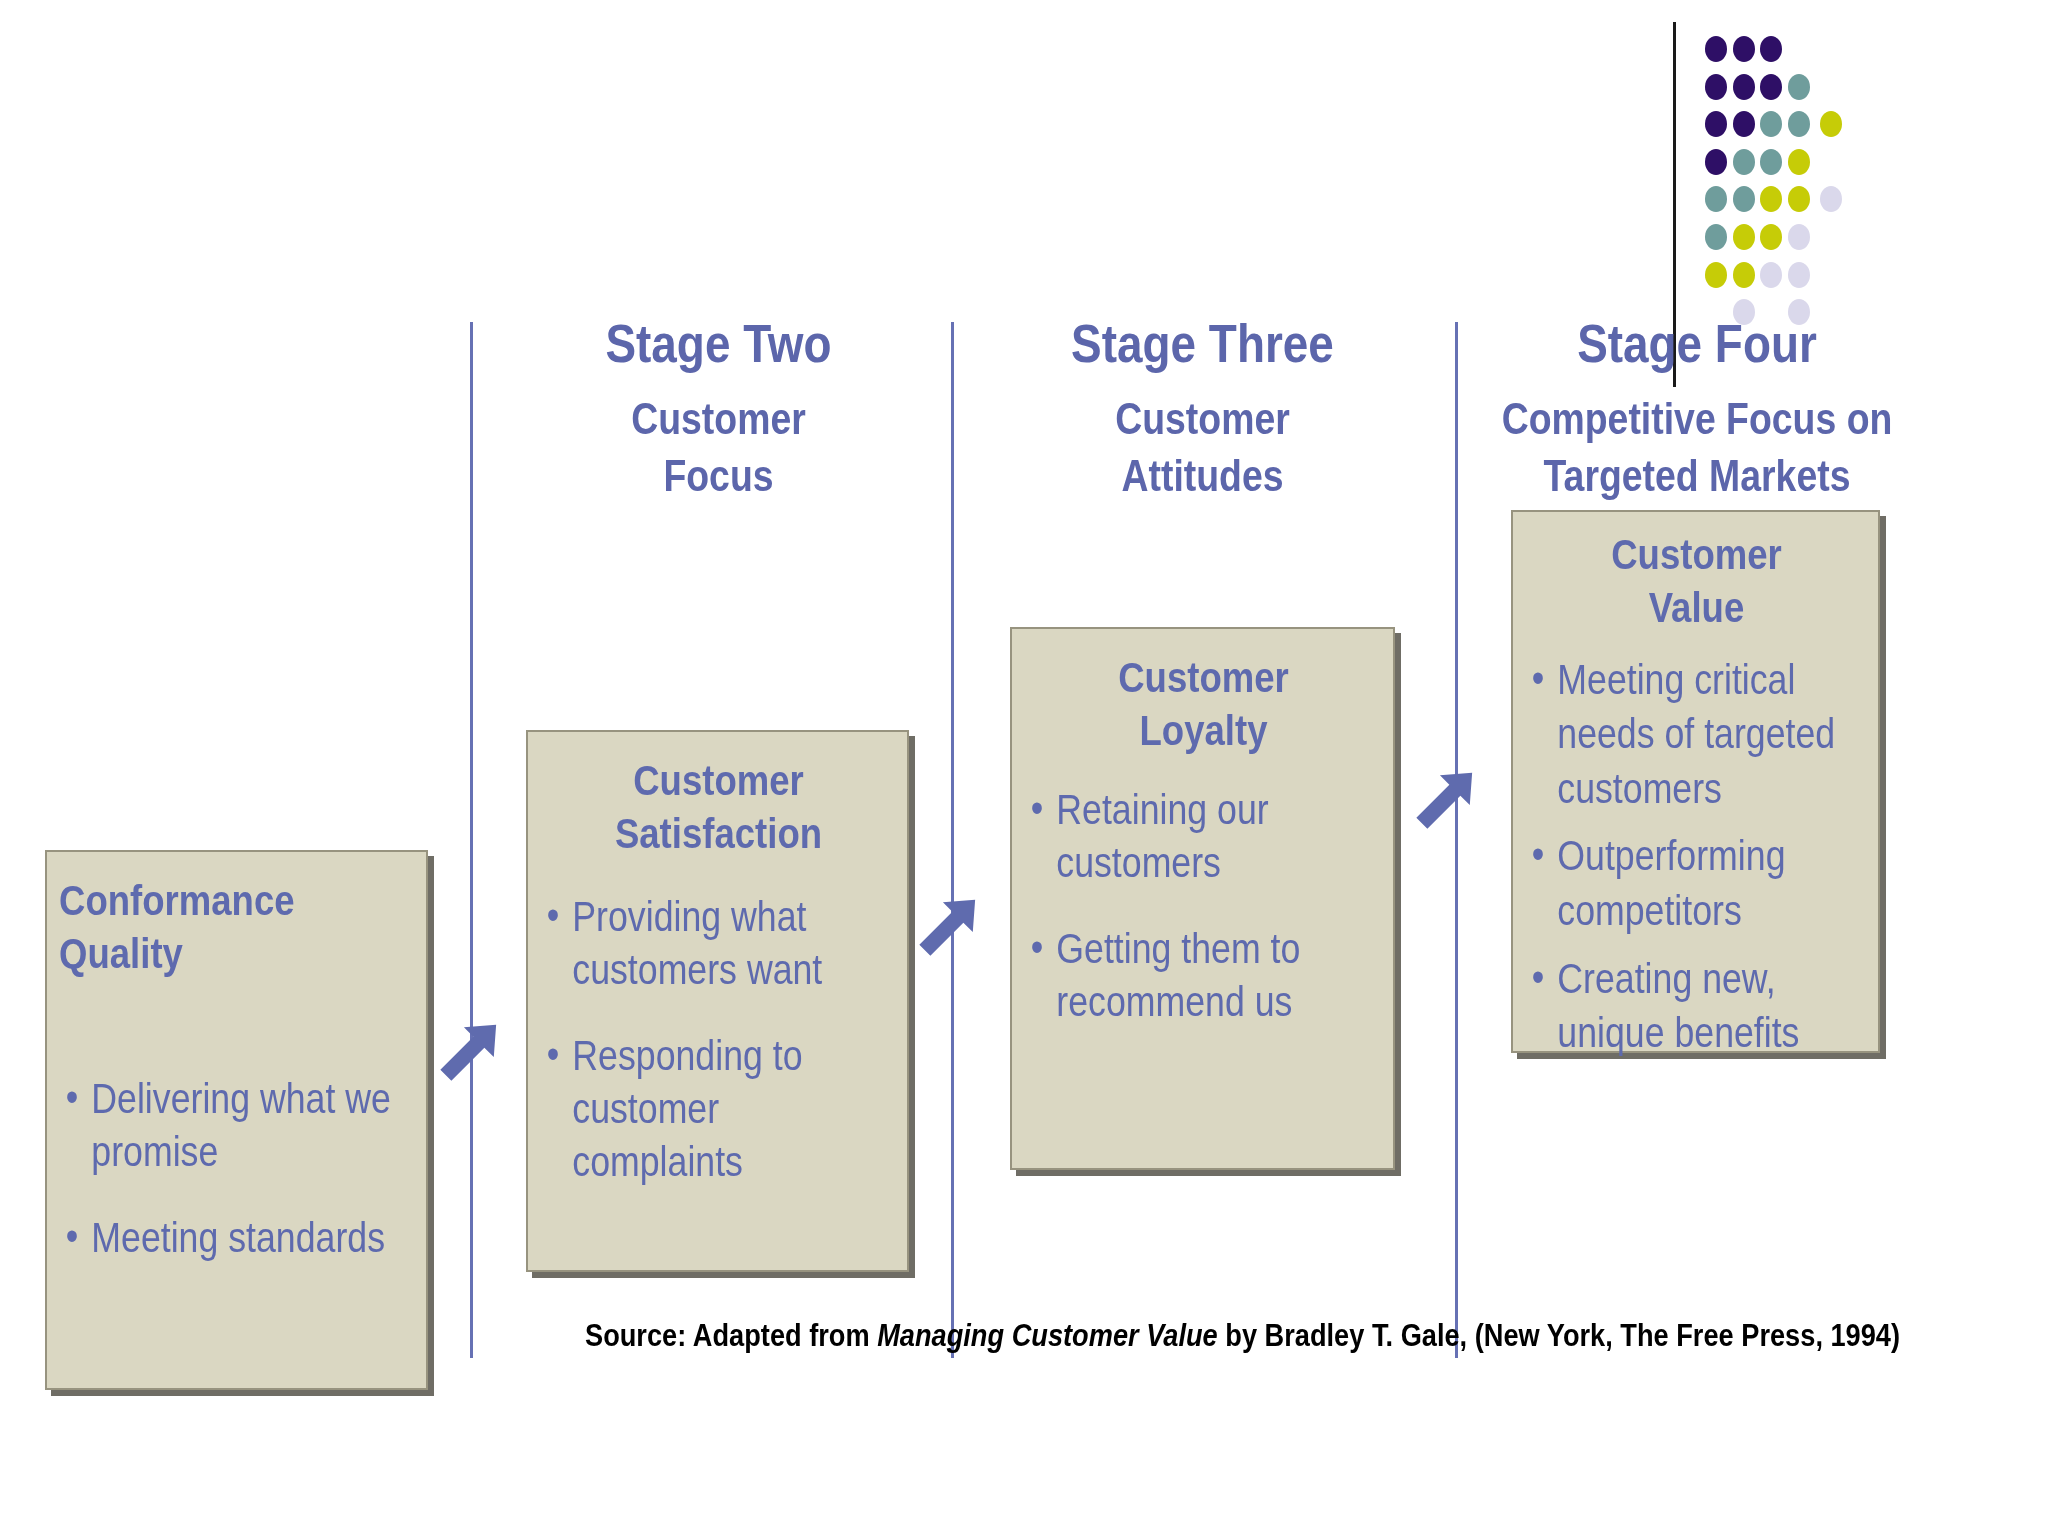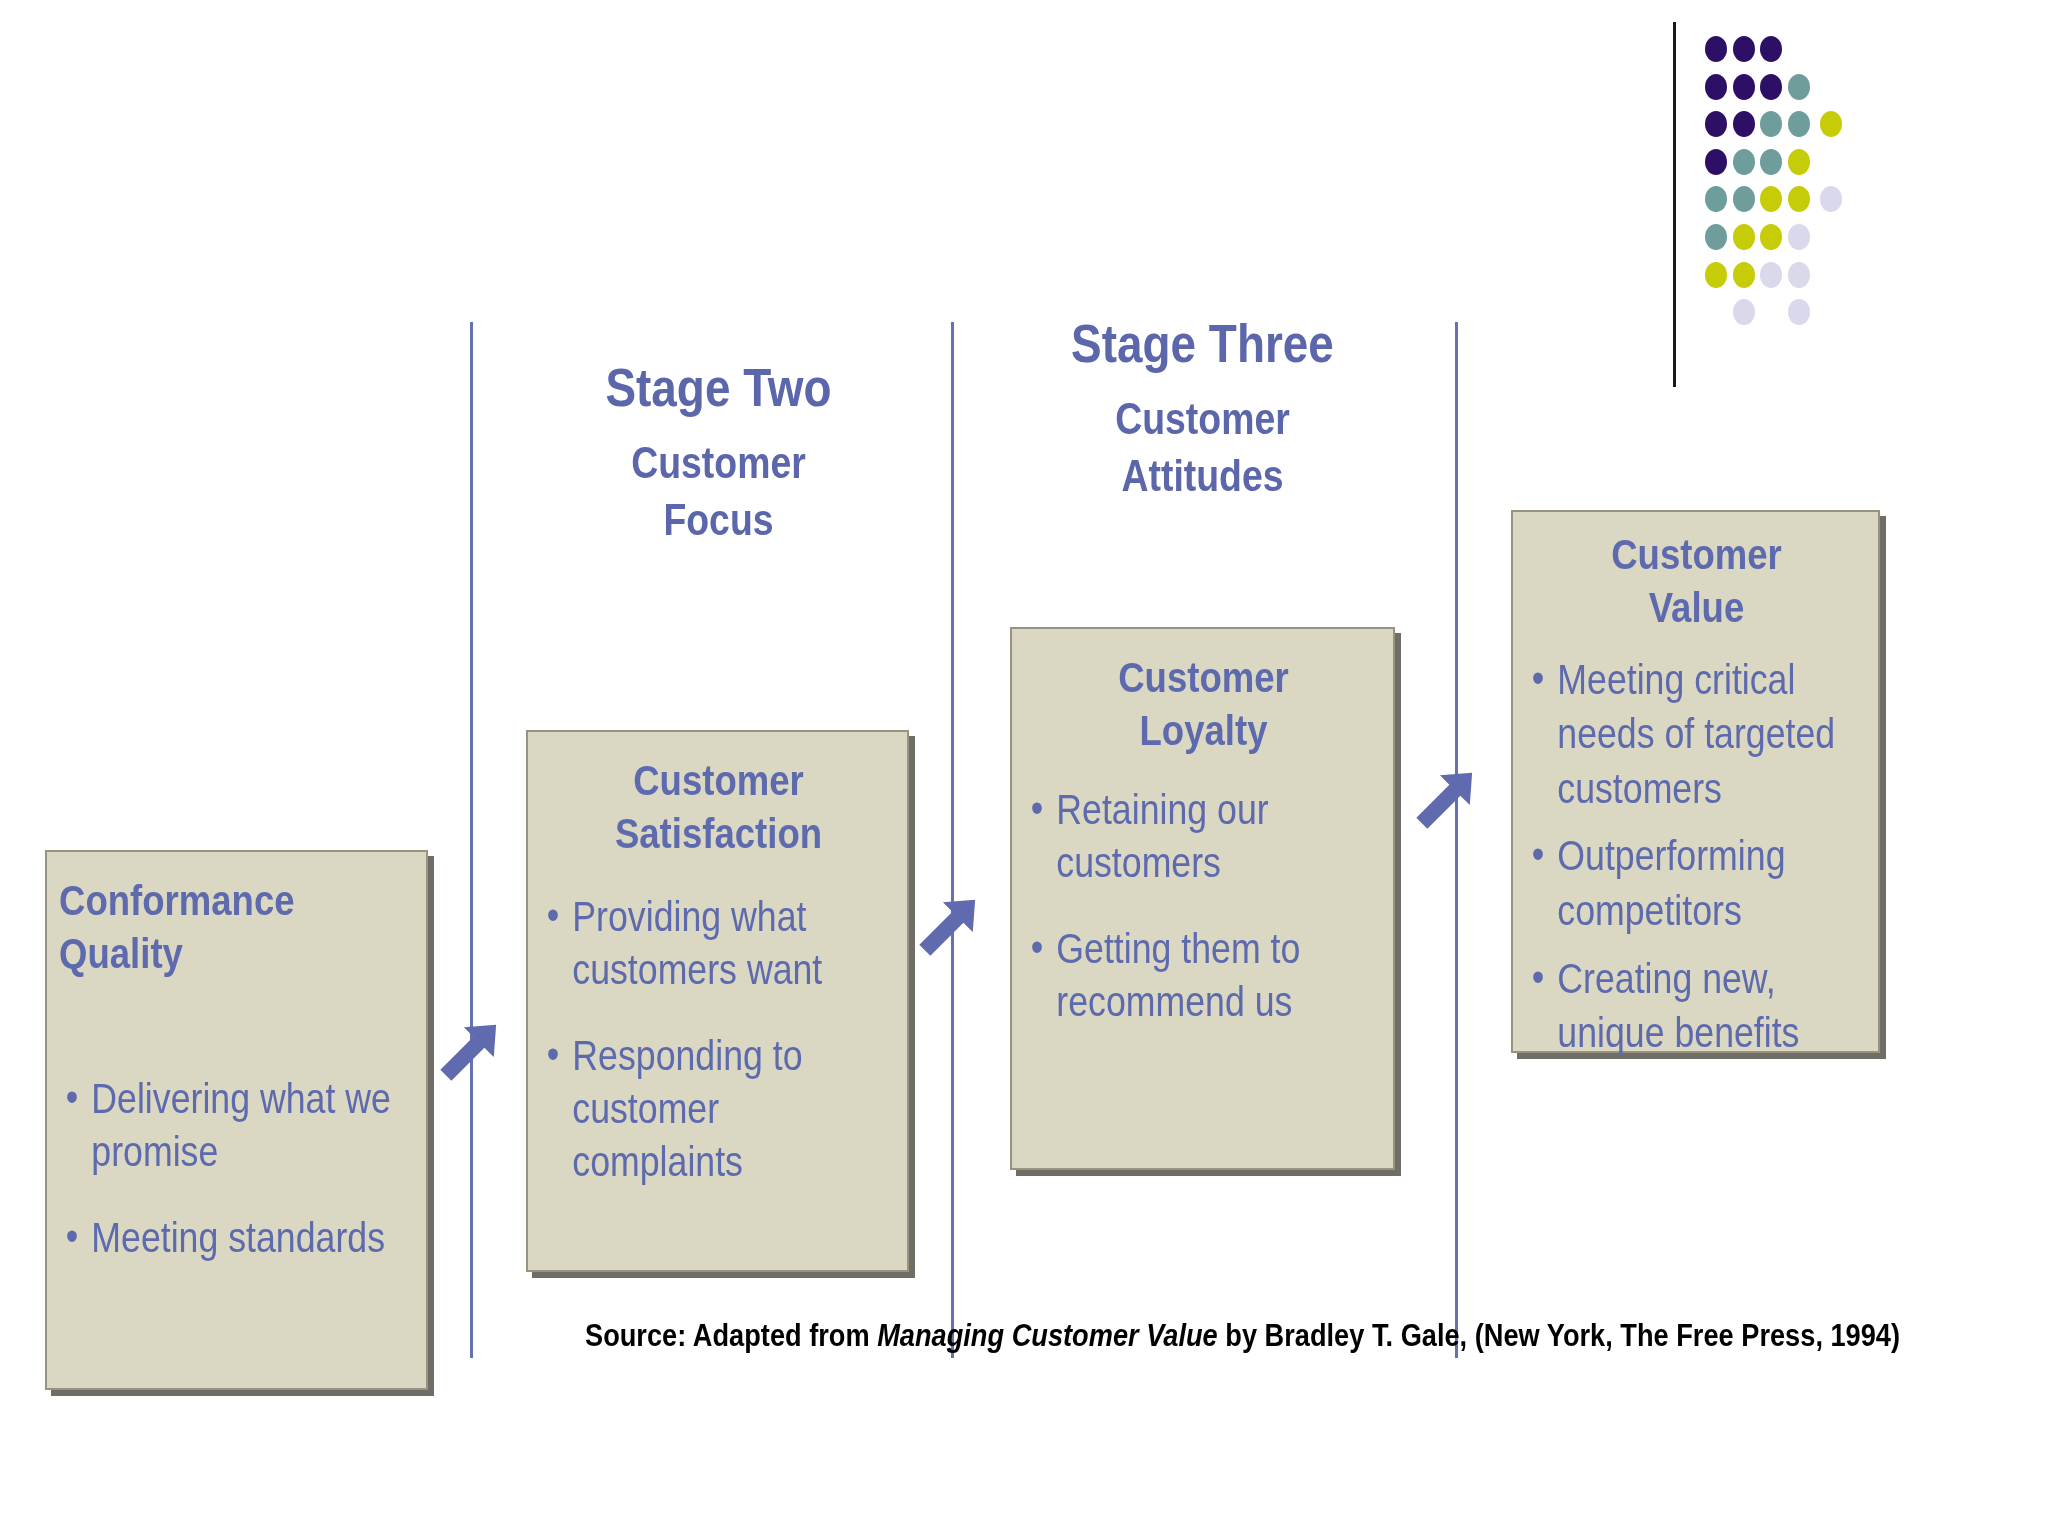--- a/index.html
+++ b/index.html
@@ -27,21 +27,21 @@
   .vline { position: absolute; }
   .accent-line { left: 1673px; top: 22px; width: 3px; height: 365px; background: var(--accentLine); }
   .divider { top: 322px; height: 1036px; width: 3px; background: var(--divider); }
   .divider.d1 { left: 470px; }
   .divider.d2 { left: 951px; }
   .divider.d3 { left: 1455px; }
 
   
   .colhead { position: absolute; top: 312px; text-align: center; color: var(--heading); }
   .colhead.c1 { left: 45px;   width: 383px; }
-  .colhead.c2 { left: 527px;  width: 383px; margin-top: 44px; }
+  .colhead.c2 { left: 527px;  width: 383px; }
   .colhead.c3 { left: 1010px; width: 385px; }
   .colhead.c4 { left: 1447px; width: 500px; }
   .colhead h2 { margin: 0; font-size: 54px; line-height: 1.18; font-weight: bold; }
   .colhead .sub { margin-top: 14px; font-size: 44px; line-height: 1.3; font-weight: bold; white-space: pre-line; }
 
   
   .box {
     position: absolute;
     background: var(--boxBg);
     border: 2px solid var(--boxBorder);
@@ -169,20 +169,27 @@
 Focus</div>
     </div>
   </header>
   <header class="colhead c3">
     <div class="cond">
       <h2>Stage Three</h2>
       <div class="sub">Customer
 Attitudes</div>
     </div>
   </header>
+  <header class="colhead c4">
+    <div class="cond">
+      <h2>Stage Four</h2>
+      <div class="sub">Competitive Focus on
+Targeted Markets</div>
+    </div>
+  </header>
 
   <div class="box b1">
     <div class="cond">
       <h3>Conformance Quality</h3>
       <ul>
         <li>Delivering what we
 promise</li>
         <li>Meeting standards</li>
       </ul>
     </div>

